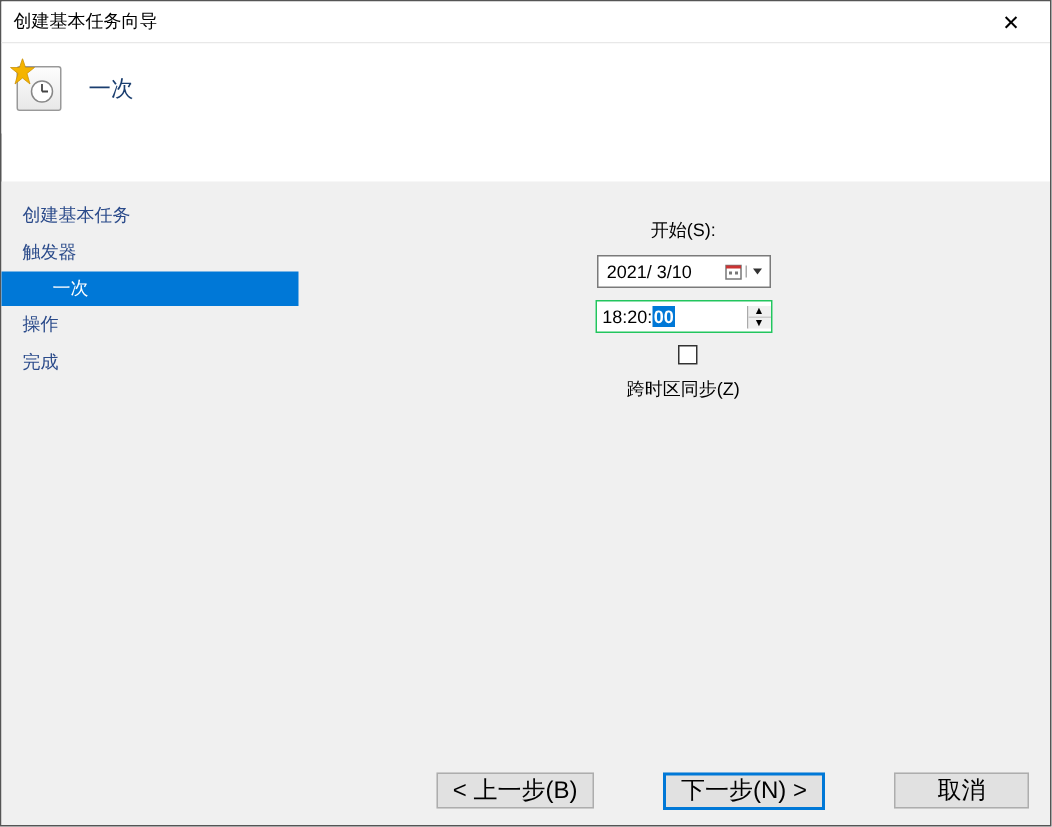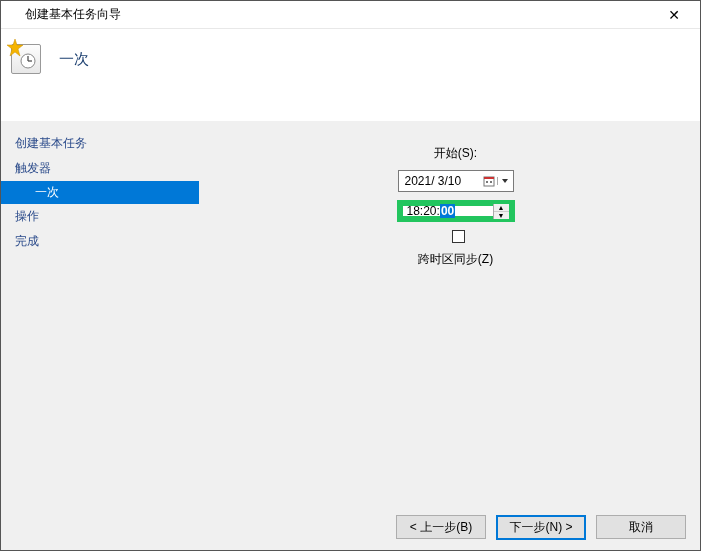--- a/index.html
+++ b/index.html
@@ -16,21 +16,21 @@
     border: 1px solid #555;
     background: #fff;
     display: flex;
     flex-direction: column;
     position: relative;
   }
   .titlebar {
     height: 28px;
     display: flex;
     align-items: center;
-    padding: 0 6px 0 24px;
+    padding: 0 6px 0 8px;
     background: #fff;
     border-bottom: 1px solid #e8e8e8;
   }
   .titlebar .title { flex: 1; font-size: 12px; }
   .close-btn {
     width: 40px; height: 24px;
     display: flex; align-items: center; justify-content: center;
     font-size: 14px; font-family: Arial, sans-serif;
     cursor: default;
   }
@@ -97,21 +97,21 @@
   .date-box { width: 116px; }
   .date-text { flex: 1; padding: 0 6px; }
   .date-cal {
     width: 16px; display:flex; align-items:center; justify-content:center;
     color: #555;
   }
   .date-drop {
     width: 16px; border-left: 1px solid #aaa;
     display:flex; align-items:center; justify-content:center;
   }
-  .time-box { width: 118px; border: 6px solid #22c55e; }
+  .time-box { width: 118px; border: 1px solid #22c55e; }
   .time-text { flex:1; padding: 0 4px; display:flex; align-items:center; }
   .time-sel {
     background: #0078d7; color: #fff; padding: 0 1px; font-weight: bold;
   }
   .spin {
     width: 16px; border-left: 1px solid #aaa;
     display:flex; flex-direction:column;
   }
   .spin div {
     flex:1; display:flex; align-items:center; justify-content:center;
@@ -132,24 +132,25 @@
     align-items: center;
     justify-content: flex-end;
     gap: 10px;
     padding-right: 14px;
   }
   .btn {
     min-width: 90px;
     height: 24px;
     border: 1px solid #adadad;
     background: #e1e1e1;
-    font-size: 12px;
+    font-size: 16px;
     display: flex; align-items: center; justify-content: center;
     padding: 0 10px;
     cursor: default;
+    margin-left: 36px;
   }
   .btn.default {
     border: 2px solid #0078d7;
     background: #e1e1e1;
     height: 25px;
   }
 </style>
 </head>
 <body>
 

